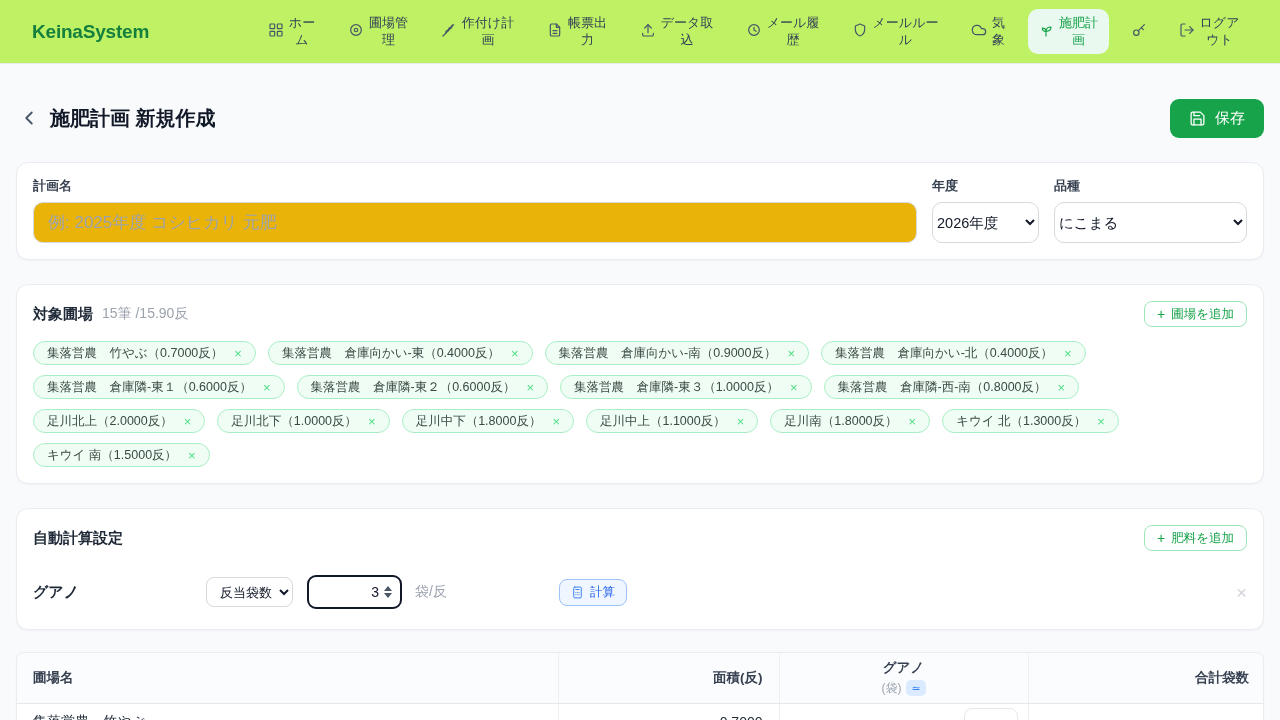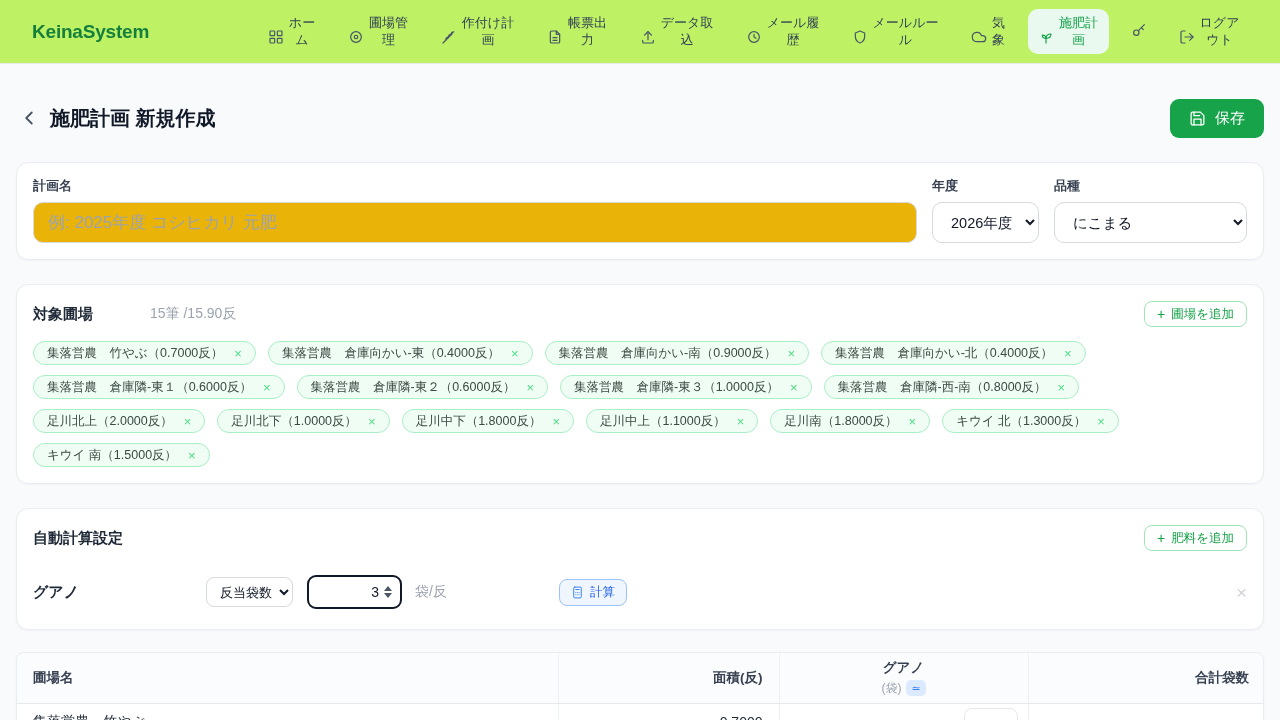--- a/index.html
+++ b/index.html
@@ -4,21 +4,21 @@
 <style>
   * { margin:0; padding:0; box-sizing:border-box; }
   html,body { width:1280px; height:720px; overflow:hidden; background:#f8fafc;
     font-family:"Liberation Sans","DejaVu Sans",sans-serif; color:#1f2937; }
 
   
   .topnav { height:64px; background:#bef264; border-bottom:1px solid #e7eaee;
     display:flex; align-items:center; padding:0 30px 0 32px; }
   .brand { font-size:19px; font-weight:700; color:#15803d; letter-spacing:-0.2px; cursor:pointer; }
   .nav-items { margin-left:auto; display:flex; align-items:center; gap:12px; }
-  .nav-item { display:flex; align-items:flex-end; gap:4px; padding:6px 10px; border-radius:10px;
+  .nav-item { display:flex; align-items:center; gap:4px; padding:6px 10px; border-radius:10px;
     color:#334155; font-size:13px; cursor:pointer; }
   .nav-item svg { width:16px; height:16px; stroke:#475569; fill:none;
     stroke-width:1.8; stroke-linecap:round; stroke-linejoin:round; flex:0 0 auto; }
   .nav-item.active { background:#e9f9ef; color:#16a34a; }
   .nav-item.active svg { stroke:#16a34a; }
   .nav-label { display:inline-block; text-align:center; line-height:1.3; }
 
   
   .content { padding:0 16px; }
   .page-header { display:flex; align-items:center; margin-top:34px; height:40px; }
@@ -39,25 +39,25 @@
   
   .plan-card { display:flex; gap:15px; padding:14px 16px 16px 16px; }
   .field label { display:block; font-size:13px; font-weight:700; color:#374151; margin-bottom:7px; }
   .name-field { flex:1; }
   .year-field { width:107px; }
   .variety-field { width:193px; }
   .text-input { width:100%; height:41px; border:1px solid #d6dade; border-radius:10px;
     padding:16px 14px; font-size:17px; font-family:inherit; color:#111827; background:#eab308; }
   .text-input::placeholder { color:#9ca3af; }
   select { width:100%; height:41px; border:1px solid #d6dade; border-radius:10px;
-    padding:0 8px 0 14px; font-size:14.5px; font-family:inherit; color:#111827; background:#fff;
+    padding:0 8px 0 0; font-size:14.5px; font-family:inherit; color:#111827; background:#fff;
     cursor:pointer; }
 
   
-  .card-head { display:flex; align-items:center;gap:48px; }
+  .card-head { display:flex; align-items:center; }
   .section-title { font-size:15px; font-weight:700; color:#1f2937; }
   .summary { color:#9ca3af; font-size:14px; margin-left:9px; }
   .add-btn { margin-left:auto; display:flex; align-items:center; gap:6px; background:#fff;
     color:#16a34a; border:1px solid #9ee6b8; border-radius:8px; height:26px; padding:0 12px;
     font-size:12.5px; cursor:pointer; font-family:inherit; }
   .plus-glyph { font-size:14px; line-height:1; }
 
   
   .tags { display:flex; flex-wrap:wrap; gap:10px 12px; margin-top:14px;text-align:center; }
   .tag { display:inline-flex; align-items:center; gap:11px; background:#f0fdf4;

